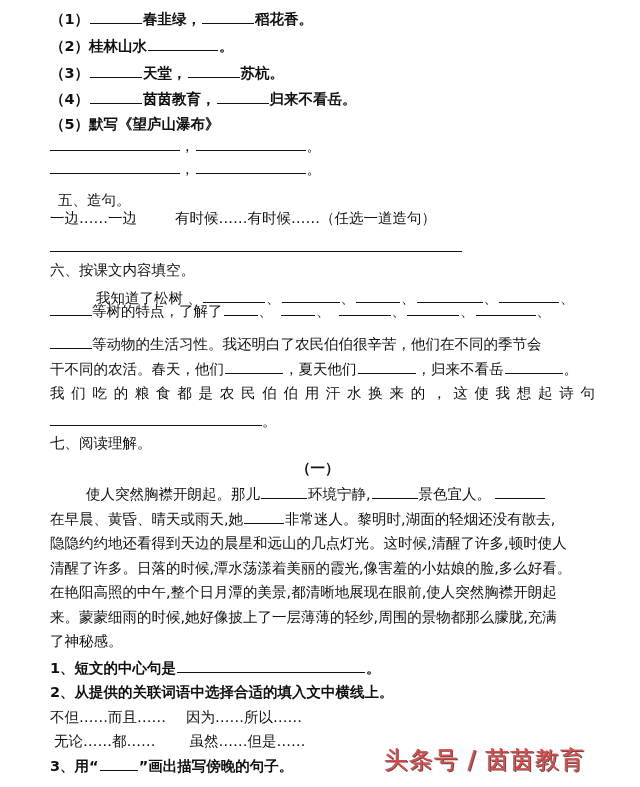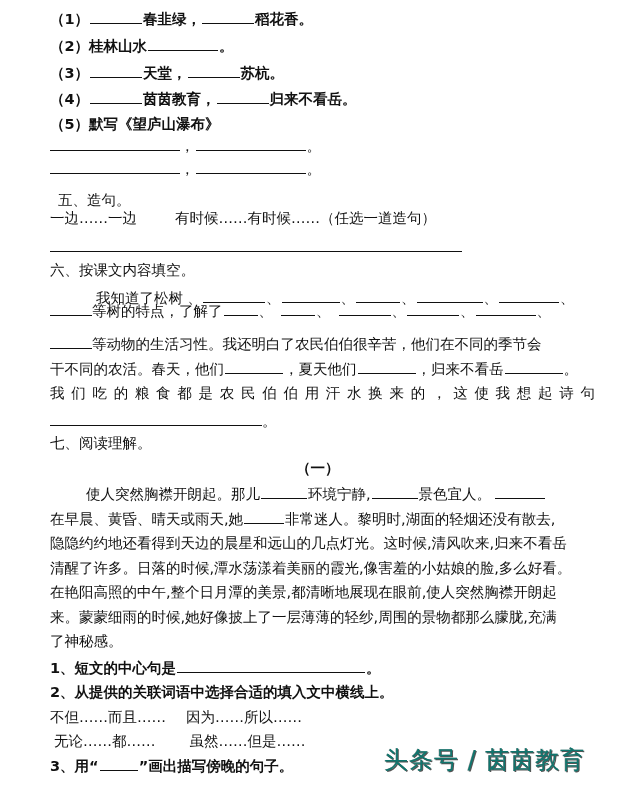--- a/index.html
+++ b/index.html
@@ -20,21 +20,21 @@
     .justify {
       position: absolute; left: 50px; width: 545px;
       font-size: 14.5px; line-height: 20px; white-space: nowrap;
       display: flex; justify-content: space-between;
     }
     .rule {
       position: absolute; border-bottom: 1.2px solid #111; height: 0;
     }
     .watermark {
       position: absolute; left: 384px; top: 744px;
-      font-size: 24px; color: #0f766e; letter-spacing: 1px;
+      font-size: 24px; color: #ef4444; letter-spacing: 1px;
       text-shadow: 1px 1px 0 #555, -0.5px -0.5px 0 #999;
       font-family: "DejaVu Sans", sans-serif;
     }
   </style>
 </head>
 <body>
 
 <div class="line bold" style="top:8px;">
   <span>（1）</span><span class="blank" style="width:52px;"></span><span>春韭绿，</span><span class="blank" style="width:52px;"></span><span>稻花香。</span>
 </div>
@@ -110,21 +110,21 @@
 </div>
 
 <div class="line" style="top:433px;">七、阅读理解。</div>
 <div class="line bold" style="top:458px;left:296px;">（一）</div>
 <div class="line" style="top:483px;left:86px;">
   <span>使人突然胸襟开朗起。那儿</span><span class="blank" style="width:46px;"></span><span>环境宁静,</span><span class="blank" style="width:46px;"></span><span>景色宜人。</span><span class="blank" style="width:50px;margin-left:4px;"></span>
 </div>
 <div class="line" style="top:508px;">
   <span>在早晨、黄昏、晴天或雨天,她</span><span class="blank" style="width:40px;"></span><span>非常迷人。黎明时,湖面的轻烟还没有散去,</span>
 </div>
-<div class="line" style="top:533px;">隐隐约约地还看得到天边的晨星和远山的几点灯光。这时候,清风吹来,归来不看岳</div>
+<div class="line" style="top:533px;">隐隐约约地还看得到天边的晨星和远山的几点灯光。这时候,清醒了许多,顿时使人</div>
 <div class="line" style="top:558px;">清醒了许多。日落的时候,潭水荡漾着美丽的霞光,像害羞的小姑娘的脸,多么好看。</div>
 <div class="line" style="top:582px;">在艳阳高照的中午,整个日月潭的美景,都清晰地展现在眼前,使人突然胸襟开朗起</div>
 <div class="line" style="top:607px;">来。蒙蒙细雨的时候,她好像披上了一层薄薄的轻纱,周围的景物都那么朦胧,充满</div>
 <div class="line" style="top:631px;">了神秘感。</div>
 
 <div class="line bold" style="top:657px;">
   <span>1、短文的中心句是</span><span class="blank" style="width:188px;"></span><span>。</span>
 </div>
 <div class="line bold" style="top:682px;">2、从提供的关联词语中选择合适的填入文中横线上。</div>
 <div class="line" style="top:707px;">

